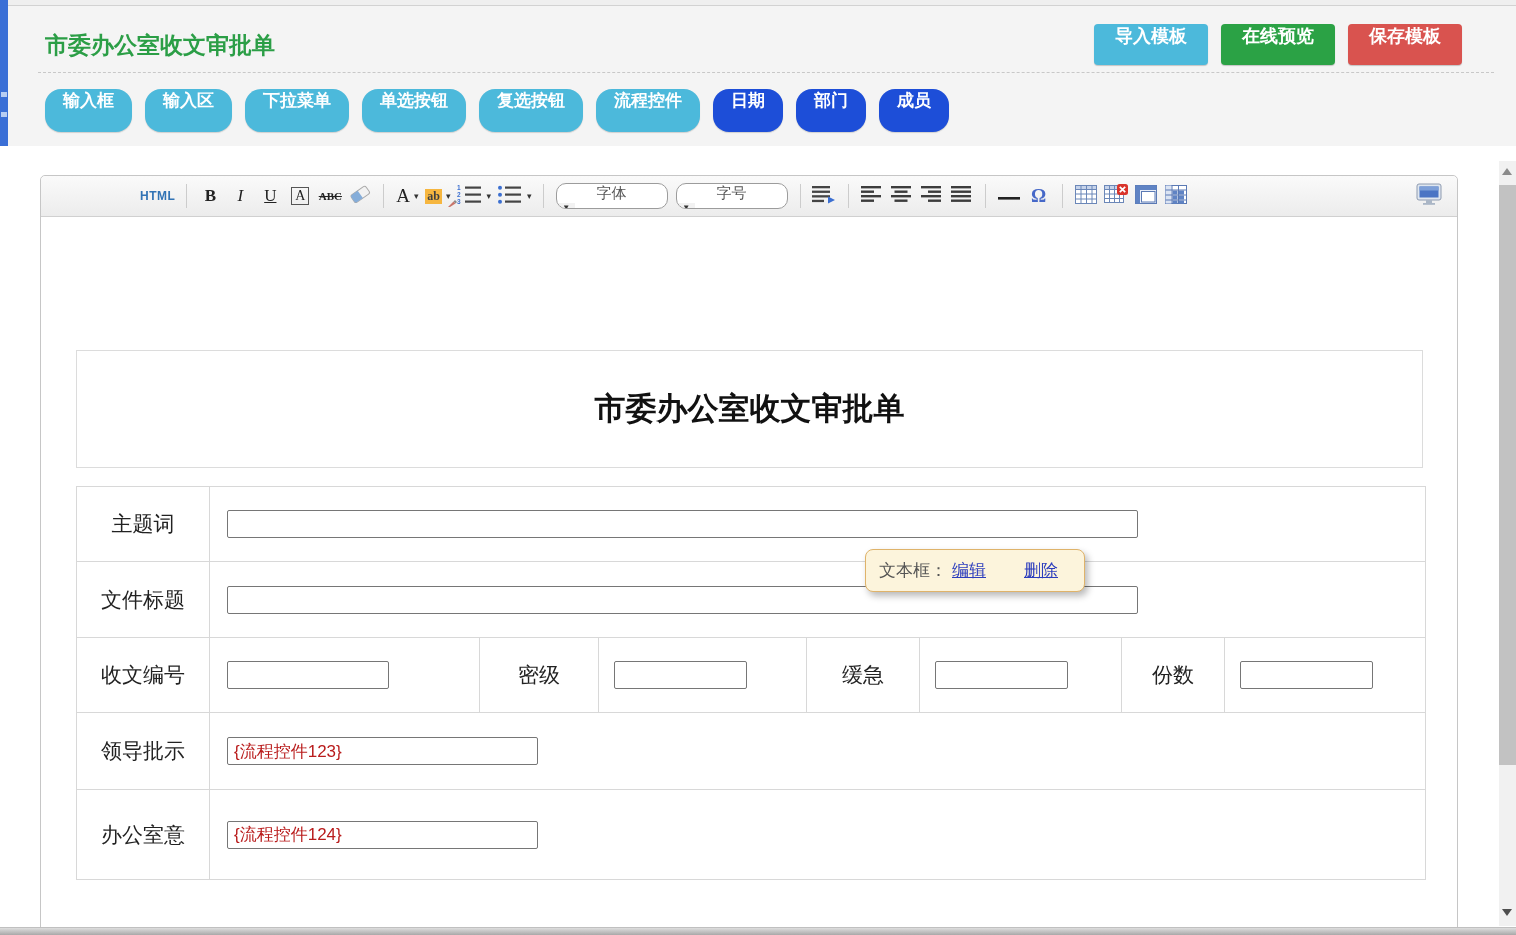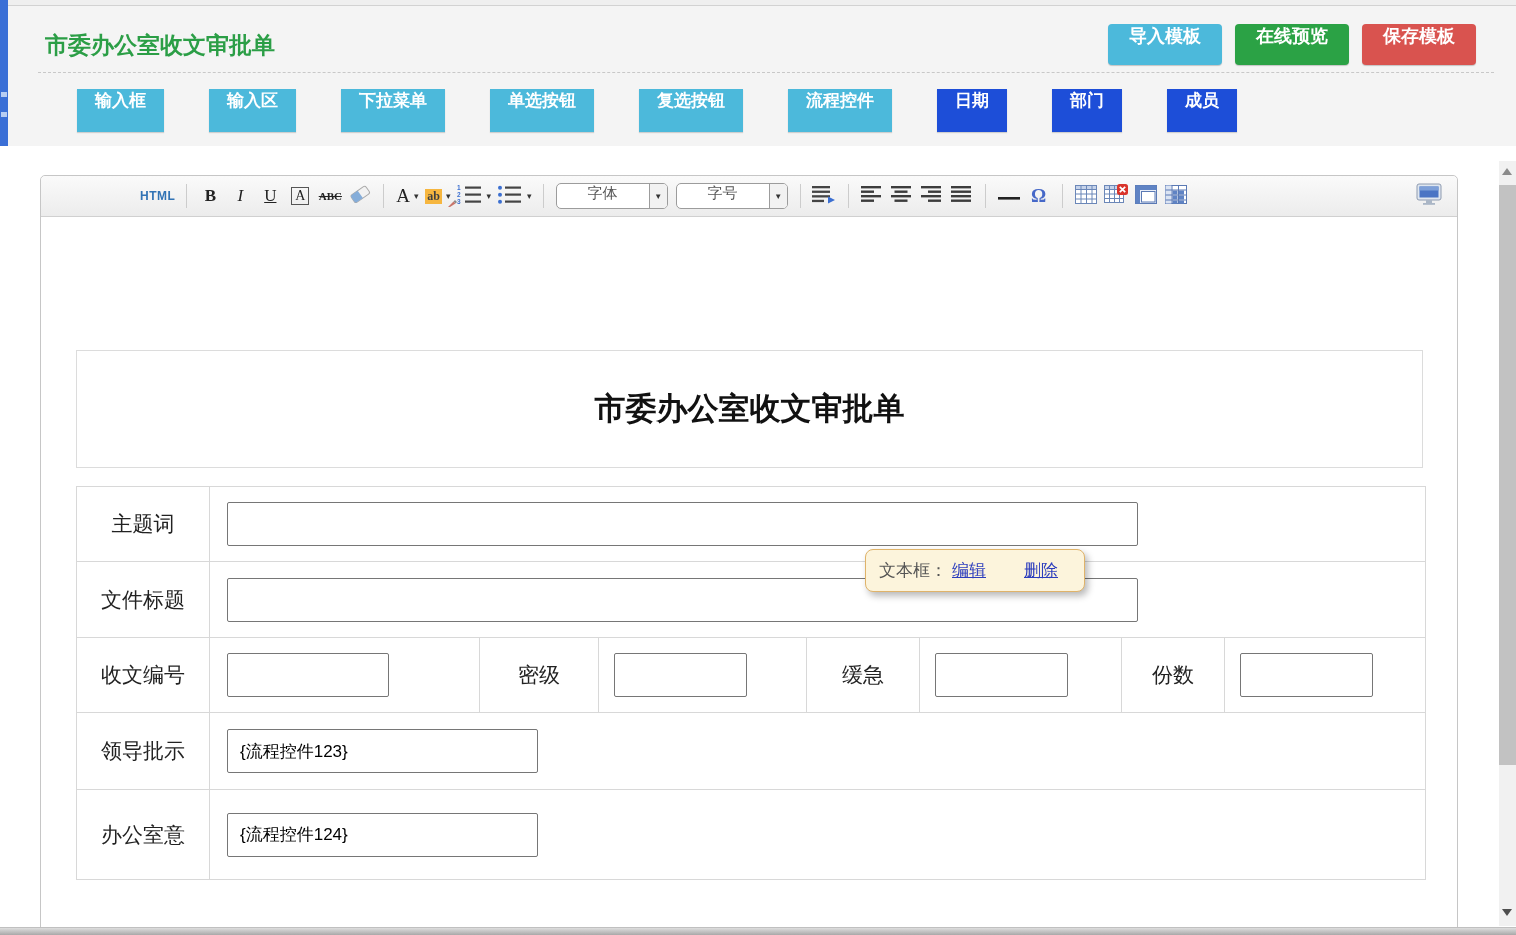--- a/index.html
+++ b/index.html
@@ -11,33 +11,33 @@
     background:#efefef; border-bottom:1px solid #d2d2d2; }
   #blue-strip { position:absolute; left:0; top:0; width:8px; height:146px; background:#3a6fd6; }
   .strip-mark { position:absolute; left:1px; width:6px; height:5px; background:#b7cdf2; }
   #bottom-bar { position:absolute; left:0; bottom:0; width:100%; height:8px;
     background:linear-gradient(#dedede,#a8a8a8); border-top:1px solid #c0c0c0; }
 
   
   #header { position:absolute; left:8px; top:6px; right:0; height:140px; background:#f4f4f4; }
   #page-title { position:absolute; left:37px; top:24px;
     font:bold 23px "Liberation Serif", serif; color:#2b9e46; }
-  #header-actions { position:absolute; right:40px; top:18px; display:flex; gap:13px;border-radius:12px; }
+  #header-actions { position:absolute; right:54px; top:18px; display:flex; gap:13px;border-radius:12px; }
   .btn-action { height:41px; line-height:41px; padding:0 21px; color:#fff;
     font:bold 18px "Liberation Serif", serif; border-radius:4px; cursor:pointer;
     box-shadow:0 1px 1px rgba(0,0,0,.2); }
   .btn-import  { background:#4cb9db; }
   .btn-preview { background:#2ba245; }
   .btn-save    { background:#d9534f; }
   #header-dash { position:absolute; left:30px; right:22px; top:66px;
     border-top:1px dashed #c8c8c8; }
   #component-row { position:absolute; left:37px; top:83px; display:flex; gap:13px; }
   .btn-comp { height:43px; line-height:43px; padding:0 18px; color:#fff;
-    font:bold 17px "Liberation Serif", serif; border-radius:0; cursor:pointer;
-    box-shadow:0 1px 1px rgba(0,0,0,.15);margin-left:32px; }
+    font:bold 17px "Liberation Serif", serif; border-radius:16px; cursor:pointer;
+    box-shadow:0 1px 1px rgba(0,0,0,.15); }
   .comp-light { background:#4cb9db; }
   .comp-dark  { background:#1d4ed8; }
 
   
   #editor { position:absolute; left:40px; top:175px; width:1418px; height:800px;
     border:1px solid #c6c6c6; border-radius:5px; background:#fff; }
   #toolbar { height:41px; display:flex; align-items:center;
     padding:0 12px 0 96px; background:linear-gradient(#fafafa,#ececec);
     border-bottom:1px solid #d0d0d0; border-radius:5px 5px 0 0; }
   .tb { min-width:24px; height:26px; display:flex; align-items:center; justify-content:center;
@@ -50,36 +50,36 @@
   .g-i { font-style:italic; }
   .g-u { text-decoration:underline; }
   .g-frame { border:1px solid #555; padding:0 3px; font-size:14px; line-height:16px; }
   .g-abc { font:bold 11px "Liberation Serif", serif; text-decoration:line-through; color:#222; }
   .g-omega { font:bold 19px "Liberation Serif", serif; color:#4668c8; }
   .dd::after { content:"▾"; font-size:9px; color:#333; margin-left:4px; }
   .hl-badge { background:#f6b63f; font:bold 12px "Liberation Serif", serif;
     padding:0 2px; color:#404040; position:relative; }
   .hl-pencil { position:absolute; right:-6px; bottom:-3px; }
   .tb-select { width:112px; height:26px; background:#fff; border:1px solid #9c9c9c;
-    border-radius:5px; display:flex; margin:0 4px; cursor:pointer; overflow:hidden; }
+    border-radius:10px; display:flex; margin:0 4px; cursor:pointer; overflow:hidden;flex-direction:column; }
   .tb-select .val { flex:1; text-align:center; line-height:24px;
     font:15px "Liberation Serif", serif; color:#555; }
   .tb-select .arr { width:18px; border-left:1px solid #9c9c9c; background:#f2f2f2;
     display:flex; align-items:center; justify-content:center; font-size:8px; color:#333; }
 
   
   #doc { padding:133px 34px 0 35px; }
   #doc-title-box { height:118px; border:1px solid #dcdcdc; display:flex;
     align-items:center; justify-content:center; }
   #doc-title { font:bold 31px "Liberation Sans", sans-serif; color:#111; }
   #form-table { margin-top:18px; width:100%; border-collapse:collapse; table-layout:fixed; }
   #form-table td { border:1px solid #d8d8d8; vertical-align:middle; }
   td.lab { text-align:center; font-size:21px; color:#222; }
-  .fi { height:44px; border:1px solid #767676; border-radius:2px; background:#fff;
-    font-size:17px; color:#000000; padding:0 12px; font-family:inherit; display:block; }
+  .fi { height:28px; border:1px solid #767676; border-radius:2px; background:#fff;
+    font-size:17px; color:#b91c1c; padding:0 6px; font-family:inherit; display:block; }
   .ml17 { margin-left:17px; } .ml22 { margin-left:22px; } .ml15 { margin-left:15px; }
   .w162 { width:162px; } .w133 { width:133px; } .w311 { width:311px; }
   .w463 { width:463px; } .w911 { width:911px; }
 
   
   #tooltip { position:absolute; left:865px; top:549px; width:220px; height:43px;
     background:#fcf4dc; border:1px solid #dfb36a; border-radius:8px;
     box-shadow:3px 4px 7px rgba(0,0,0,.28); display:flex; align-items:center;
     padding:0 13px; z-index:10; font:17px "Liberation Serif", serif; color:#555; }
   .tt-link { color:#2c3dbd; text-decoration:underline; cursor:pointer; }

